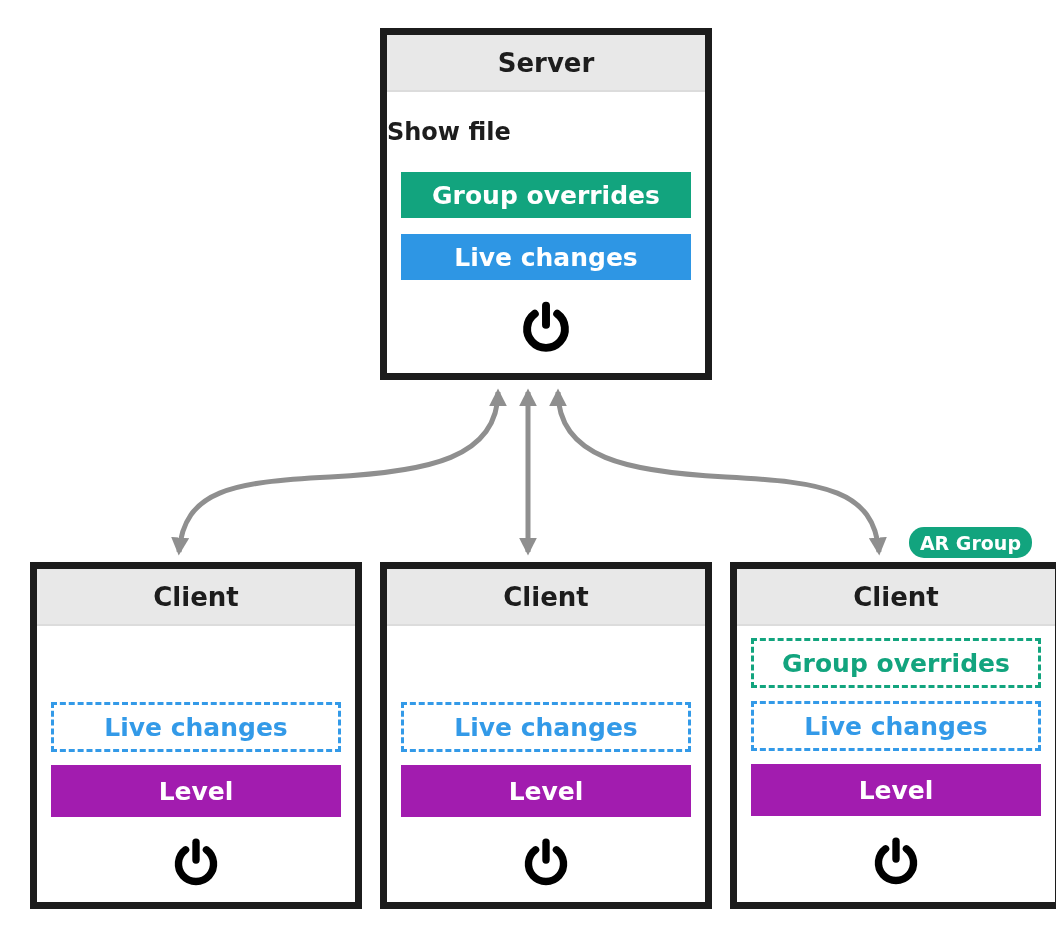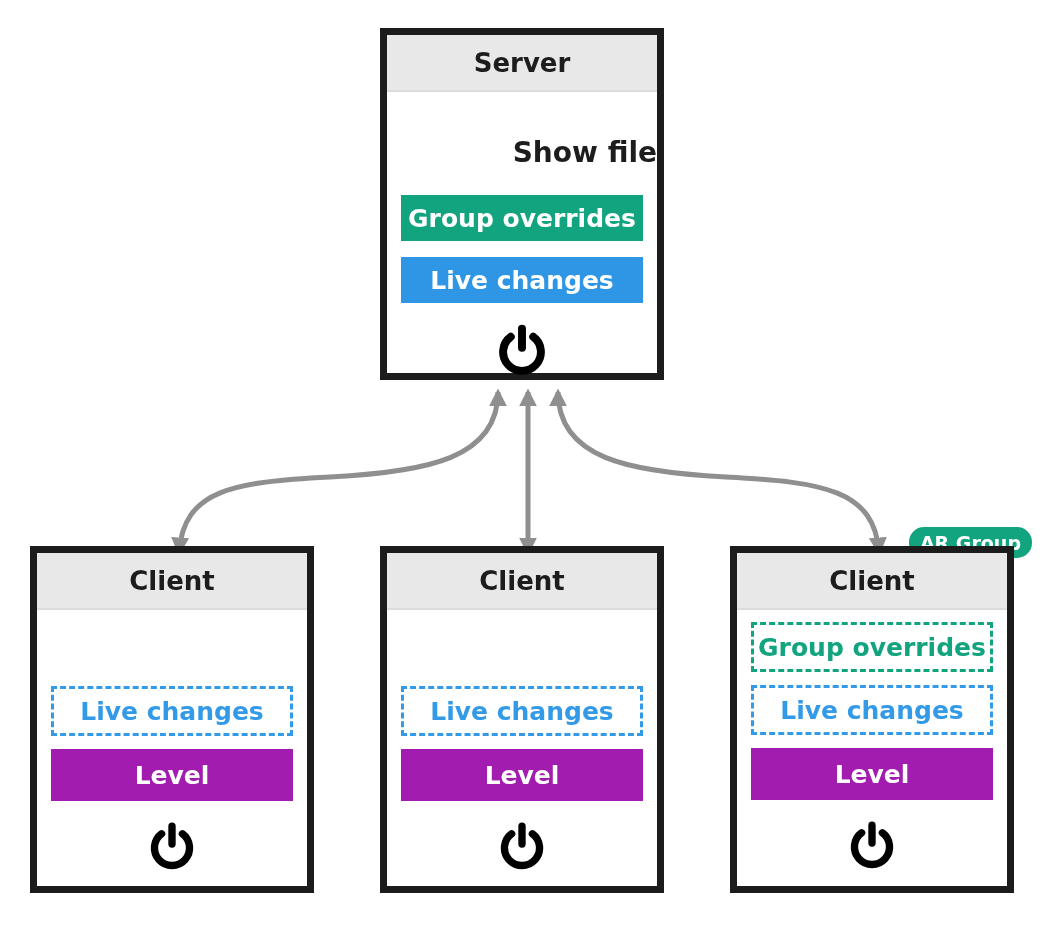--- a/index.html
+++ b/index.html
@@ -5,43 +5,43 @@
   html,body{margin:0;padding:0;background:#ffffff;}
   .stage{
     position:relative;
     width:1056px;height:946px;
     background:#ffffff;
     font-family:"DejaVu Sans","Liberation Sans",sans-serif;
     overflow:hidden;
   }
   .node{
     position:absolute;
-    width:284px;
+    width:332px;
     background:#ffffff;
     border:7px solid #1c1c1c;
     box-sizing:border-box;
     display:flex;flex-direction:column;
   }
   .node-header{
     height:55px;
     background:#e8e8e8;
     border-bottom:2px solid #dcdcdc;
     display:flex;align-items:center;justify-content:center;
     font-size:26px;font-weight:bold;color:#1d1d1d;
     flex:0 0 auto;
   }
   .server{left:380px;top:28px;height:352px;}
-  .client{top:546px;height:347px;text-align:center;}
+  .client{top:562px;height:347px;text-align:center;}
   .client-1{left:30px;}
   .client-2{left:380px;}
   .client-3{left:730px;}
   .subtitle{
-    text-align:right;
-    font-size:28px;font-weight:bold;color:#1d1d1d;
-    margin-top:44px;
+    text-align:left;
+    font-size:24px;font-weight:bold;color:#1d1d1d;
+    margin-top:26px;
   }
   .pill{
     margin:0 14px;
     height:46px;
     display:flex;align-items:center;justify-content:center;
     font-size:25px;font-weight:bold;
     box-sizing:border-box;
     flex:0 0 auto;
   }
   .pill-solid-green{background:#12a47e;color:#ffffff;}

